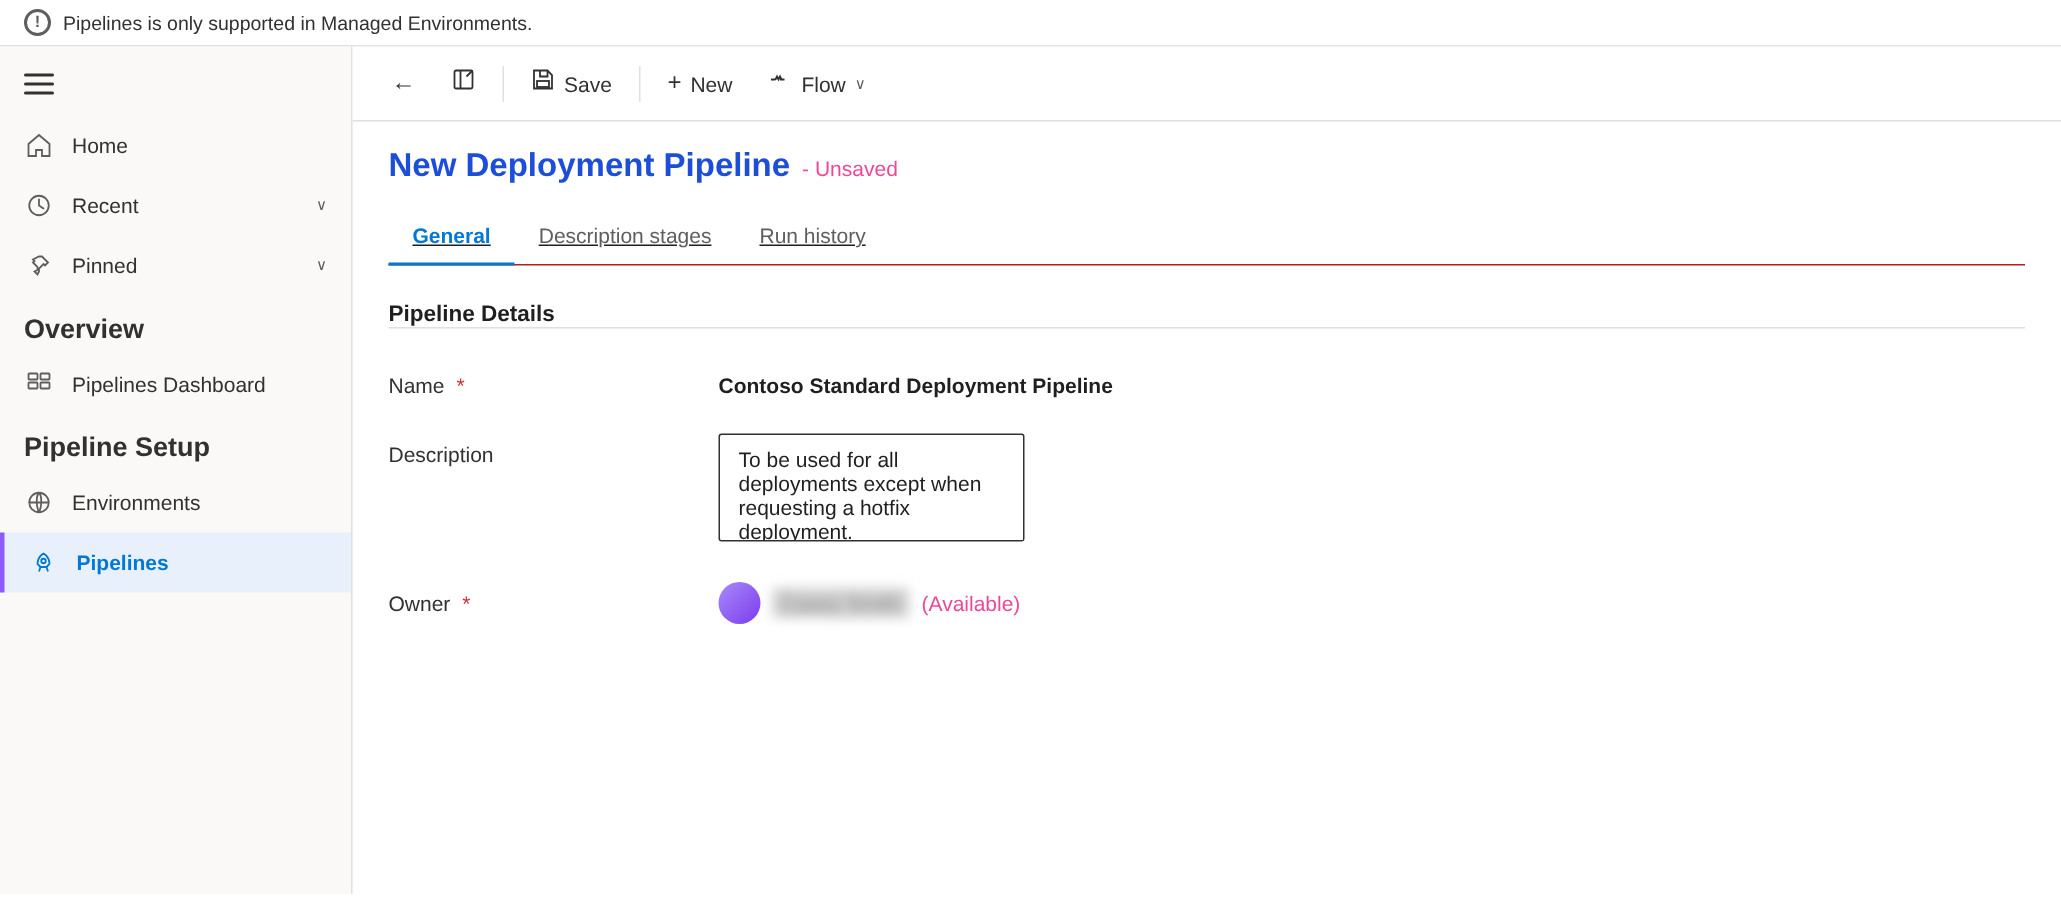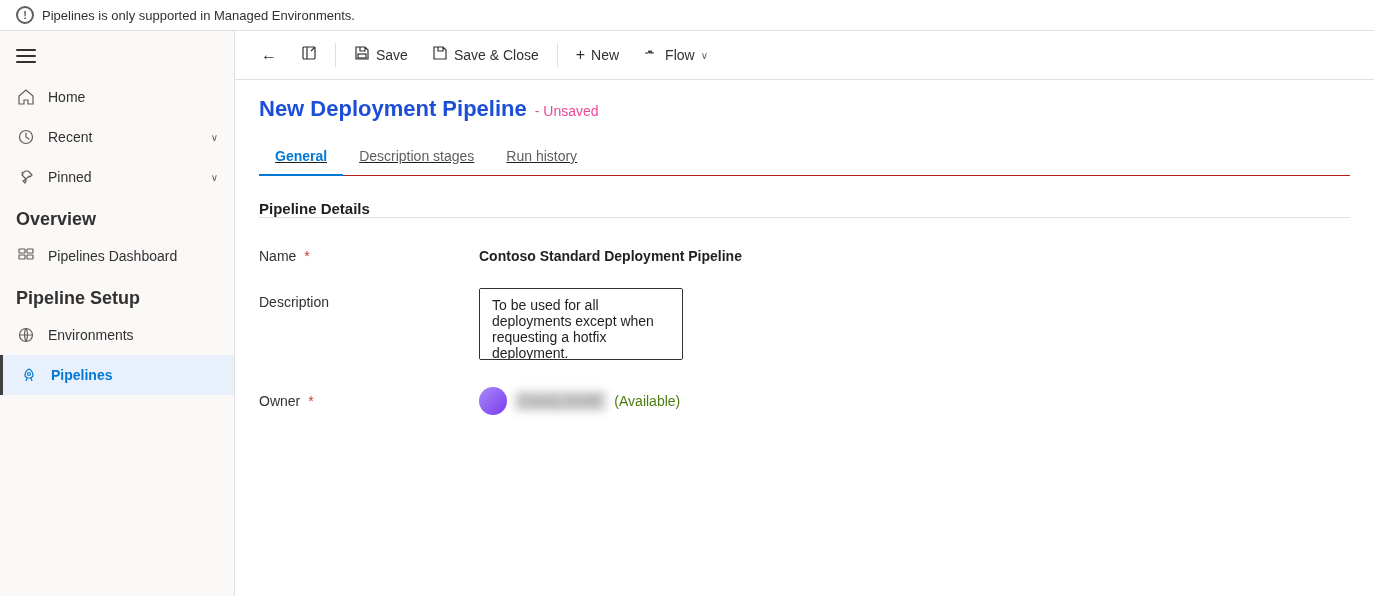--- a/index.html
+++ b/index.html
@@ -90,21 +90,21 @@
 
     .sidebar-section-header {
       padding: 12px 16px 6px 16px;
       font-size: 18px;
       font-weight: 600;
       color: #323130;
     }
 
     .sidebar-nav-item.active {
       background: #e8f0fb;
-      border-left: 3px solid #404040;
+      border-left: 3px solid #8b5cf6;
     }
     .sidebar-nav-item.active .sidebar-nav-label {
       color: #0078d4;
       font-weight: 600;
     }
 
     .chevron-icon {
       font-size: 10px;
       color: #605e5c;
     }
@@ -272,21 +272,21 @@
       font-size: 14px;
       color: #8a8a8a;
       background: #d0d0d0;
       border-radius: 2px;
       padding: 2px 6px;
       filter: blur(4px);
     }
 
     .owner-status {
       font-size: 14px;
-      color: #4d7c0f;
+      color: #ec4899;
       font-weight: 500;
     }
   </style>
 </head>
 <body>
 
 <div class="top-banner">
   <div class="banner-icon">!</div>
   <span>Pipelines is only supported in Managed Environments.</span>
 </div>
@@ -398,28 +398,20 @@
       </button>
       <div class="toolbar-divider"></div>
       <button class="toolbar-btn">
         <span class="toolbar-icon">
           <svg width="16" height="16" viewBox="0 0 16 16" fill="none">
             <path d="M3 2h8l3 3v9H2V2h1zm3 0v4h5V2" stroke="#323130" stroke-width="1.2" fill="none"></path>
             <rect x="4" y="9" width="8" height="4" stroke="#323130" stroke-width="1.2" fill="none"></rect>
           </svg>
         </span>
         <span>Save</span>
-      </button>
-      <button class="toolbar-btn">
-        <span class="toolbar-icon">
-          <svg width="16" height="16" viewBox="0 0 16 16" fill="none">
-            <path d="M3 2h8l3 3v9H2V2h1zm3 0v4h5V2" stroke="#323130" stroke-width="1.2" fill="none"></path>
-          </svg>
-        </span>
-        <span>Save &amp; Close</span>
       </button>
       <div class="toolbar-divider"></div>
       <button class="toolbar-btn">
         <span class="toolbar-icon">+</span>
         <span>New</span>
       </button>
       <button class="toolbar-btn">
         <span class="toolbar-icon">
           <svg width="16" height="16" viewBox="0 0 16 16" fill="none">
             <path d="M2 8h3M8 8h3M5 8l1-2 1 2 1-2 1 2" stroke="#323130" stroke-width="1.2"></path>

